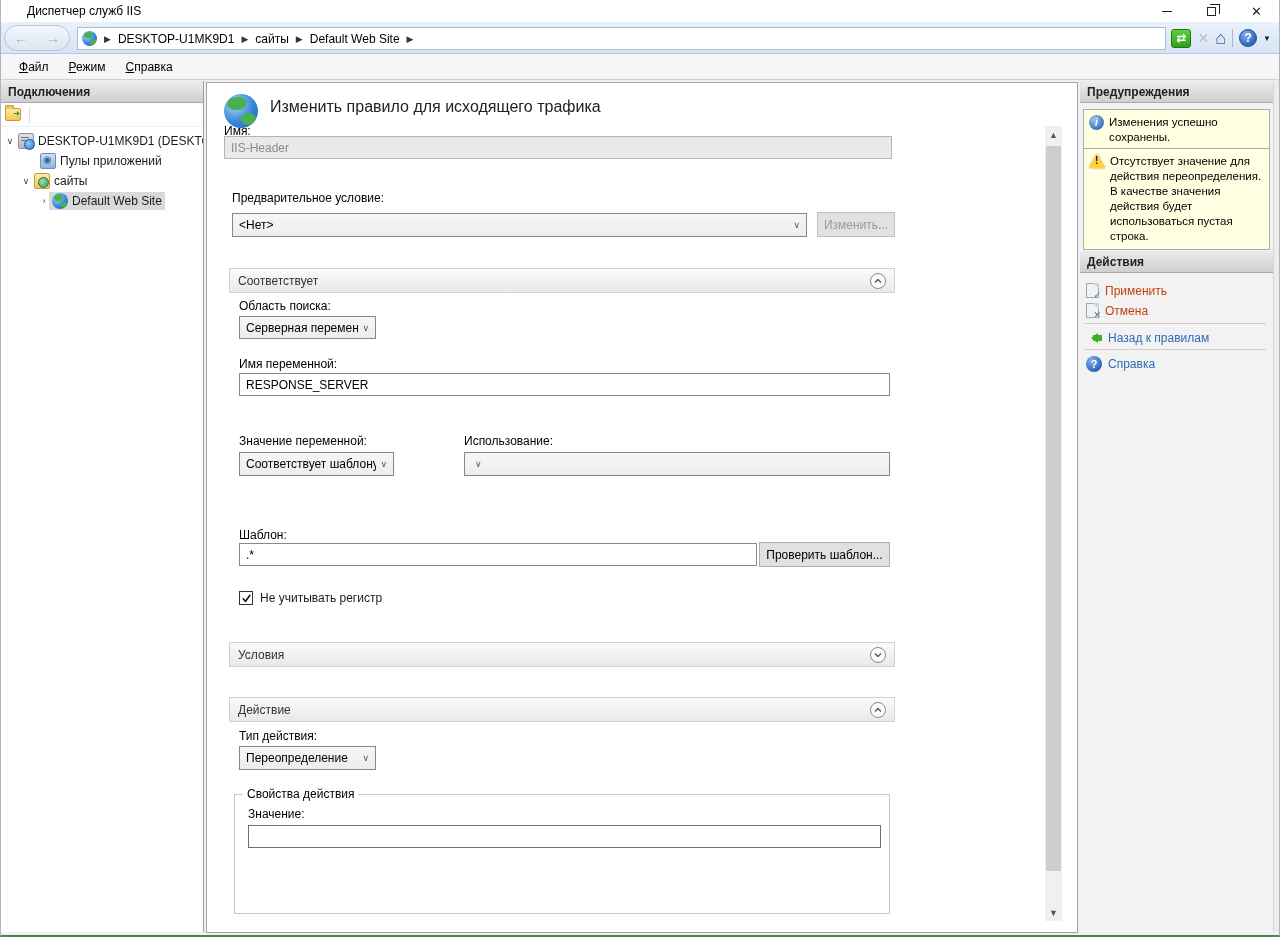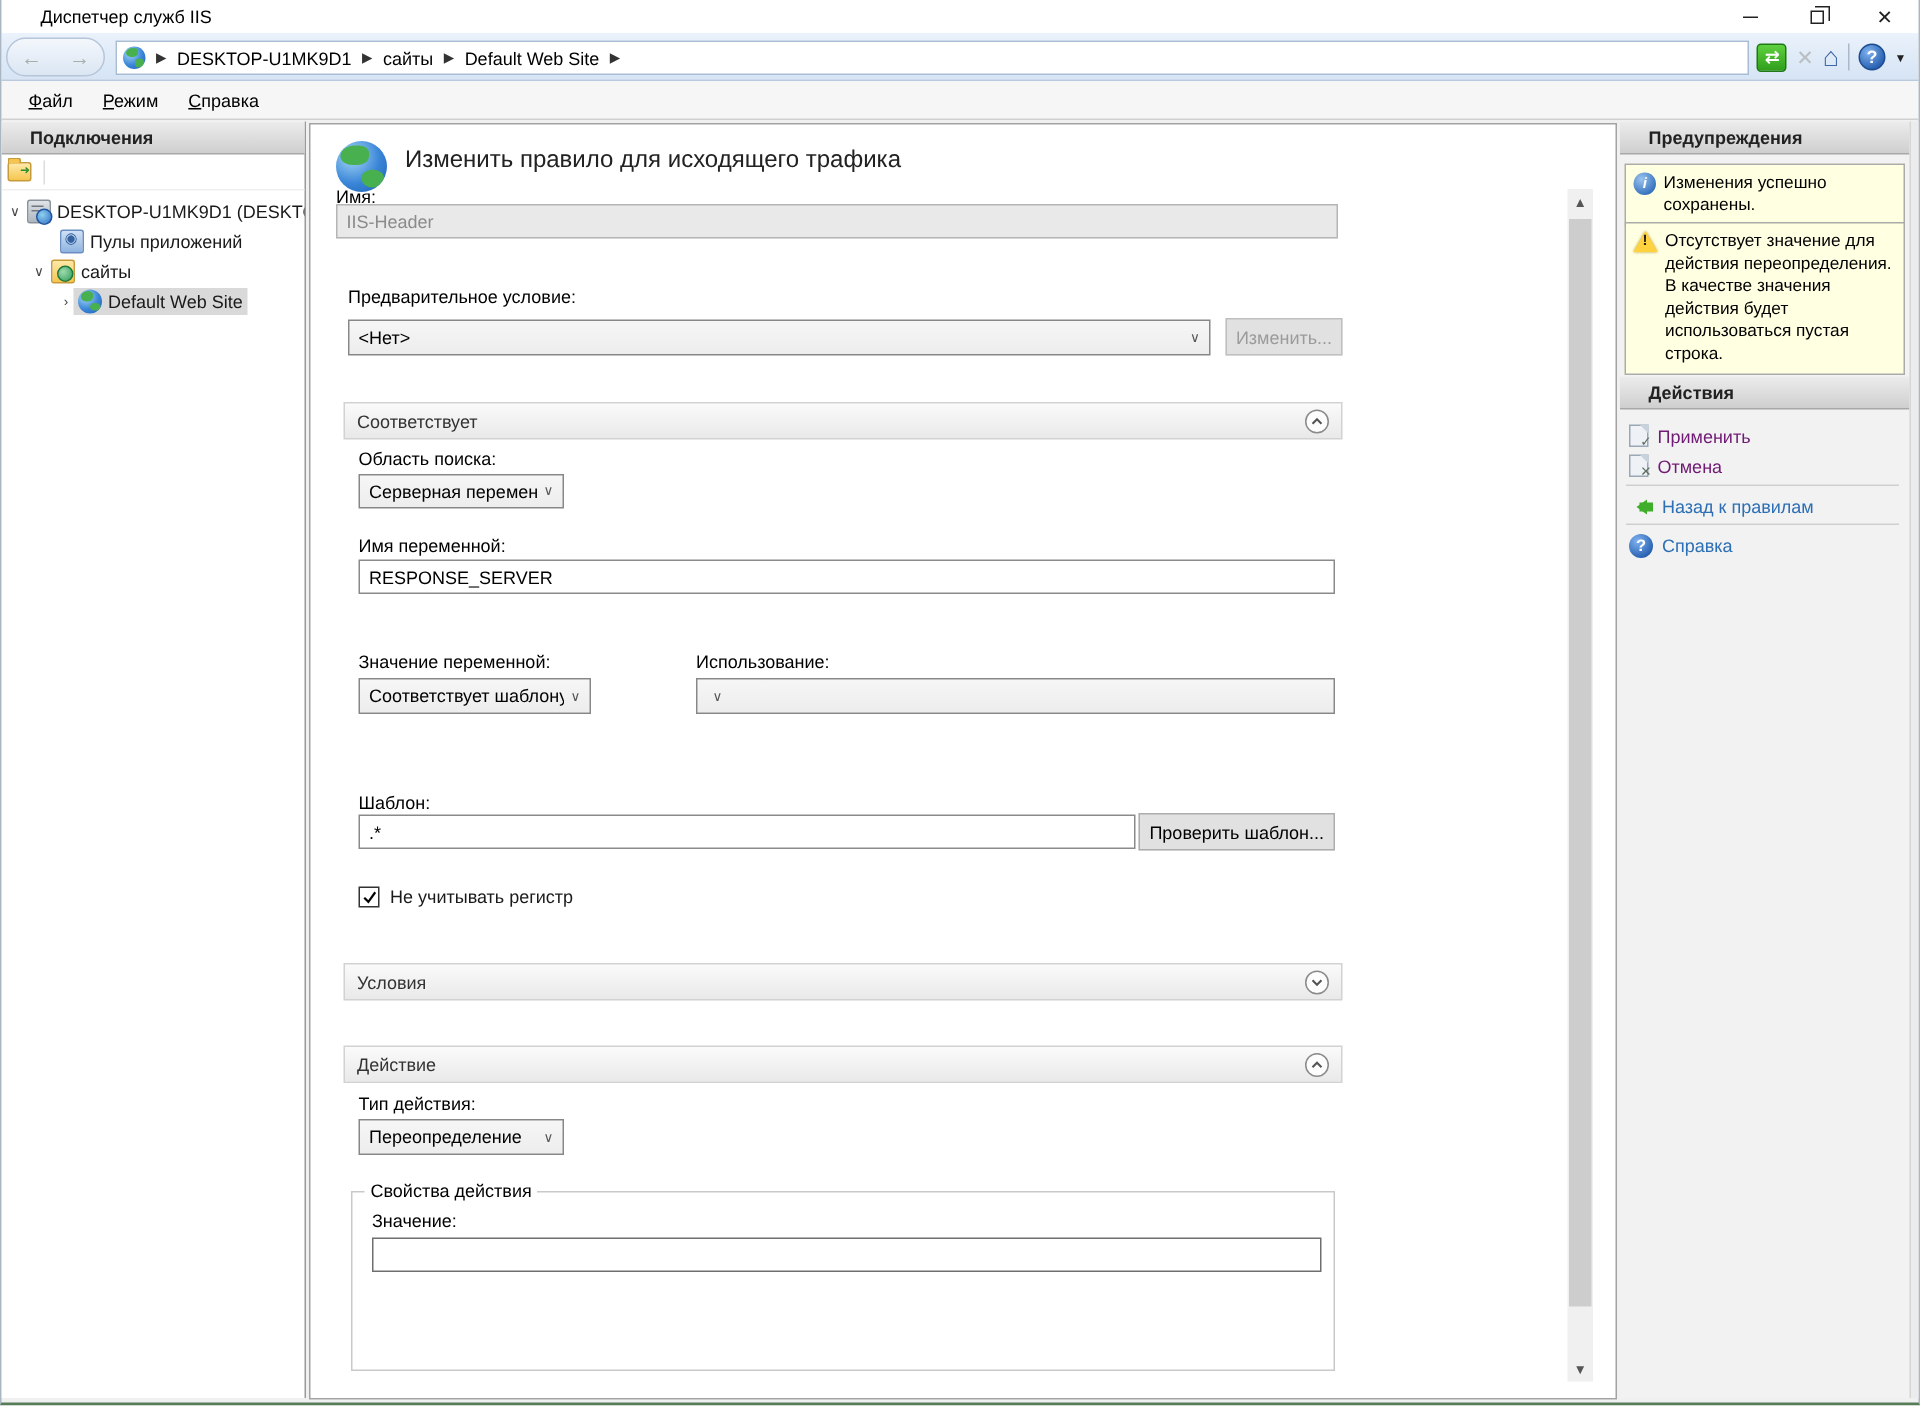--- a/index.html
+++ b/index.html
@@ -42,21 +42,21 @@
   .tool-caret { font-size:8px; color:#222; }
 
   
   .menubar { position:absolute; left:0; top:54px; width:100%; height:26px; background:#f6f6f6;
              border-bottom:1px solid #d0d0d0; display:flex; align-items:center; padding-left:10px; gap:4px; }
   .menu-item { display:inline-block; padding:3px 8px; color:#000; }
   .menu-item::first-letter { text-decoration:underline; }
 
   
   .panel-hdr { height:22px; background:linear-gradient(#ececec,#cfcfcf); border-bottom:1px solid #a8a8a8;
-               font-weight:bold; color:#222; display:flex; align-items:center; padding-left:19px; }
+               font-weight:bold; color:#222; display:flex; align-items:center; padding-left:7px; }
 
   
   .left-panel { position:absolute; left:0; top:81px; width:203px; bottom:3px; background:#fff; border-right:1px solid #9a9a9a; }
   .lp-toolbar { height:24px; display:flex; align-items:center; padding-left:4px; border-bottom:1px solid #f0f0f0; }
   .folder-icon { width:16px; height:13px; position:relative; background:linear-gradient(#ffe9a8,#f5c64f); border:1px solid #c79b3b; border-radius:2px; }
   .folder-icon::before { content:""; position:absolute; left:-1px; top:-4px; width:7px; height:3px; background:#f5c64f; border:1px solid #c79b3b; border-bottom:none; border-radius:2px 2px 0 0; }
   .folder-icon::after { content:"➜"; position:absolute; right:0px; top:0px; font-size:8px; color:#2e8f2e; }
   .lp-tb-sep { width:1px; height:16px; background:#dcdcdc; margin-left:8px; }
   .tree { padding-top:4px; }
   .tree-row { height:20px; display:flex; align-items:center; white-space:nowrap; overflow:hidden; }
@@ -107,21 +107,21 @@
   .right-panel { position:absolute; left:1079px; top:81px; width:193px; bottom:3px; background:#f2f2f2; }
   .right-strip { position:absolute; left:1272px; top:81px; width:8px; bottom:3px; background:#ececec; border-left:1px solid #d6d6d6; }
   .alert { position:absolute; left:3px; width:187px; background:#ffffe1; border:1px solid #ababab; padding:5px 4px 5px 5px; display:flex; gap:5px; }
   .alert-text { font-size:11.5px; line-height:1.3; color:#000; }
   .info-icon { flex:0 0 auto; width:15px; height:15px; border-radius:50%; background:radial-gradient(circle at 35% 30%,#9cc4ee,#3a76c0 70%,#235699);
                color:#fff; font-size:10px; font-weight:bold; font-style:italic; display:flex; align-items:center; justify-content:center; }
   .warn-icon { flex:0 0 auto; width:0; height:0; border-left:8px solid transparent; border-right:8px solid transparent; border-bottom:14px solid #ffd23e; position:relative; filter:drop-shadow(0 0 1px #b89520); }
   .warn-icon::after { content:"!"; position:absolute; left:-2px; top:1px; font-size:10px; font-weight:bold; color:#222; }
   .task-item { position:absolute; left:0; width:100%; height:21px; display:flex; align-items:center; gap:6px; padding-left:6px; }
   .task-label { white-space:nowrap; }
-  .task-item.disabled .task-label { color:#701a75; }
+  .task-item.disabled .task-label { color:#c2410c; }
   .task-item.link .task-label { color:#2d6fb4; }
   .doc-icon { width:13px; height:15px; background:#eef2f6; border:1px solid #9aa7b4; position:relative; }
   .doc-icon::before { content:""; position:absolute; right:-1px; top:-1px; border:3px solid #c7d2dc; border-left-color:transparent; border-bottom-color:transparent; }
   .doc-mark { position:absolute; right:-3px; bottom:-3px; font-size:9px; font-weight:bold; color:#5f6e63; }
   .task-sep { position:absolute; left:4px; width:182px; height:1px; background:#cfcfcf; }
   .back-arrow { width:16px; height:12px; position:relative; }
   .back-arrow::before { content:""; position:absolute; left:0; top:1px; border:5px solid transparent; border-right:7px solid #3fae2a; }
   .back-arrow::after { content:""; position:absolute; left:7px; top:3px; width:9px; height:6px; background:#3fae2a; }
   .help-circle { width:16px; height:16px; border-radius:50%; background:radial-gradient(circle at 35% 30%,#7fb2ef,#2e66b5 70%,#184a8e);
                  color:#fff; font-size:11px; font-weight:bold; display:flex; align-items:center; justify-content:center; }

